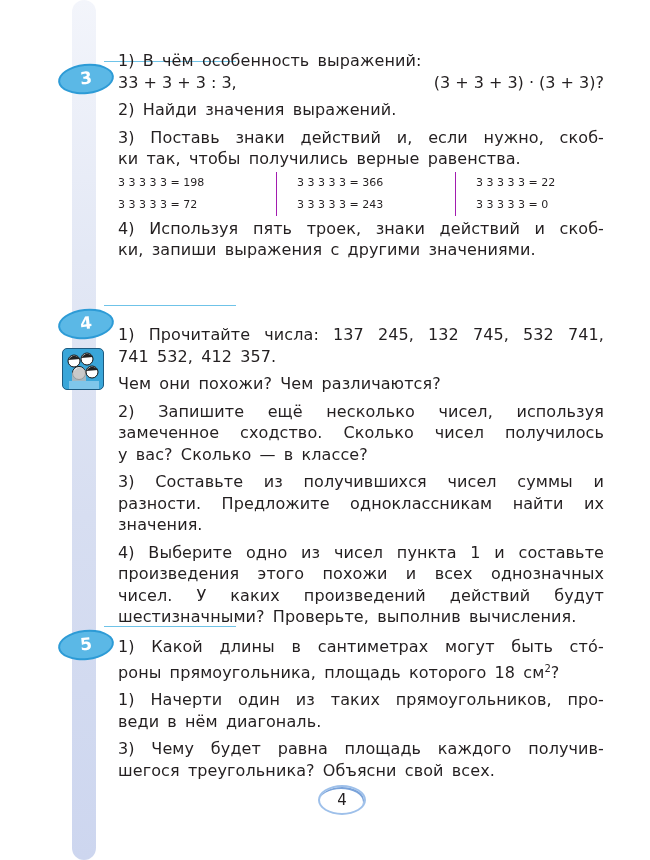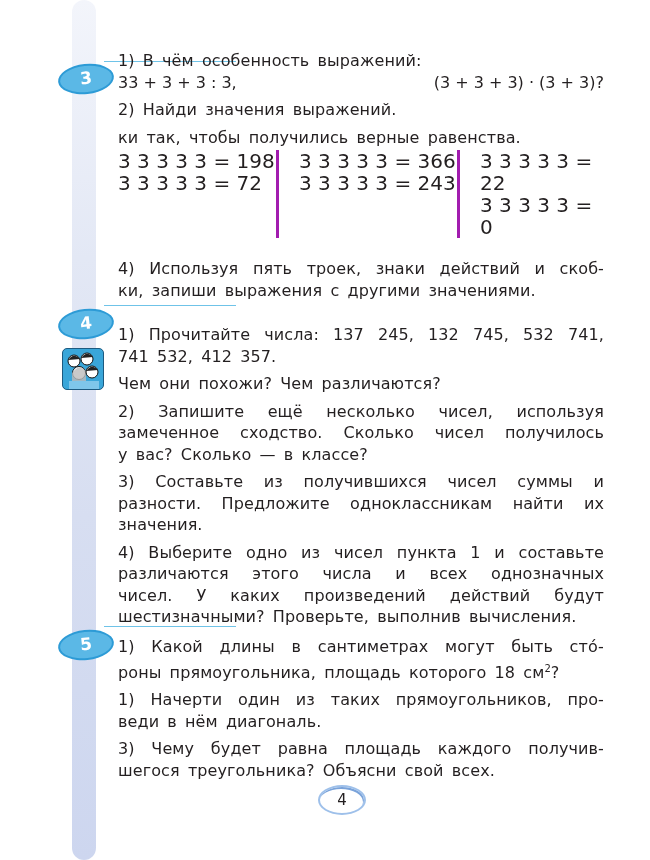--- a/index.html
+++ b/index.html
@@ -20,23 +20,23 @@
     position:absolute; left:58px; width:52px; height:26px; border-radius:50%;
     background:#5bb8e6; border:2px solid #2d9bd6;
     color:#fff; font-weight:bold; font-size:17px; text-align:center; line-height:25px;
     transform:rotate(-6deg);
   }
   .para { font-size:16px; line-height:21.5px; text-align:justify; margin:0 0 6px 0; letter-spacing:0.1px; word-spacing:3px; }
   .para.nomb { margin-bottom:0; }
   .line { display:block; text-align:justify; text-align-last:justify; }
   .line.last { text-align-last:left; }
   .expr-row { display:flex; justify-content:space-between; font-size:16px; line-height:21.5px; }
-  .eq-grid { display:flex; font-size:20px; line-height:22px; margin:2px 0 20px 0; }
+  .eq-grid { display:flex; font-size:11px; line-height:22px; margin:2px 0 2px 0; }
   .eq-col { flex:1; }
-  .eq-col + .eq-col { border-left:3px solid #a21caf; padding-left:20px; }
+  .eq-col + .eq-col { border-left:1px solid #a21caf; padding-left:20px; }
   .eq-col:nth-child(1){ flex:0 0 158px; }
   .eq-col:nth-child(2){ flex:0 0 158px; }
   .kids-icon {
     position:absolute; left:62px; width:40px; height:40px; border-radius:5px;
     background:#3aa6d9; border:1px solid #1d5a80; overflow:hidden;
   }
   .page-num {
     position:absolute; left:318px; top:785px; width:44px; height:26px; border-radius:50%;
     border:2px solid #9ec0ea; box-shadow:-1px 2px 0 #7aa3da inset;
     text-align:center; line-height:26px; font-size:15px; color:#231f20;
@@ -55,20 +55,21 @@
     <span class="line last">1) В чём особенность выражений:</span>
   </p>
   <div class="expr-row" style="margin-bottom:6px;gap:14px;">
     <span>33 + 3 + 3 : 3,</span>
     <span>(3 + 3 + 3) · (3 + 3)?</span>
   </div>
   <p class="para">
     <span class="line last">2) Найди значения выражений.</span>
   </p>
   <p class="para nomb">
+    <span class="line">3) Поставь знаки действий и, если нужно, скоб-</span>
     <span class="line last">ки так, чтобы получились верные равенства.</span>
   </p>
   <div class="eq-grid">
     <div class="eq-col">
       <div>3 3 3 3 3 = 198</div>
       <div>3 3 3 3 3 = 72</div>
     </div>
     <div class="eq-col">
       <div>3 3 3 3 3 = 366</div>
       <div>3 3 3 3 3 = 243</div>
@@ -112,21 +113,21 @@
     <span class="line">замеченное сходство. Сколько чисел получилось</span>
     <span class="line last">у вас? Сколько — в классе?</span>
   </p>
   <p class="para">
     <span class="line">3) Составьте из получившихся чисел суммы и</span>
     <span class="line">разности. Предложите одноклассникам найти их</span>
     <span class="line last">значения.</span>
   </p>
   <p class="para">
     <span class="line">4) Выберите одно из чисел пункта 1 и составьте</span>
-    <span class="line">различаются этого числа и всех однозначных</span>
+    <span class="line">произведения этого похожи и всех однозначных</span>
     <span class="line">чисел. У каких произведений действий будут</span>
     <span class="line last">шестизначными? Проверьте, выполнив вычисления.</span>
   </p>
 </div>
 
 <div class="rule" style="top:626px;"></div>
 <div class="badge" style="top:630px;">5</div>
 <div class="task" style="top:636px;">
   <p class="para">
     <span class="line">1) Какой длины в сантиметрах могут быть стó-</span>

